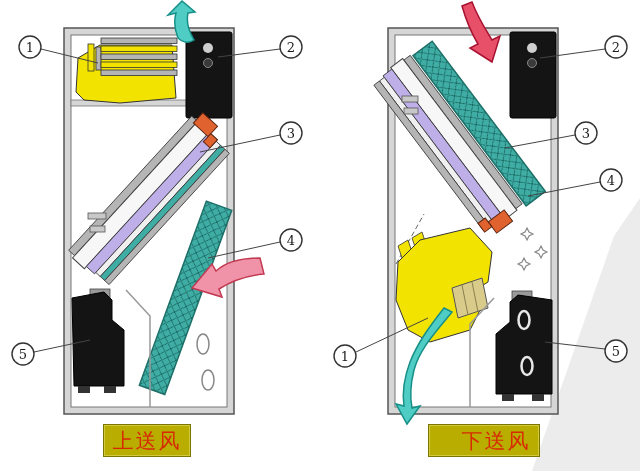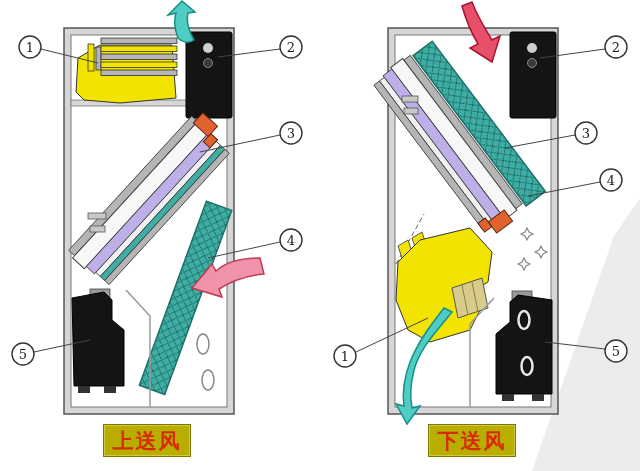--- a/index.html
+++ b/index.html
@@ -10,28 +10,28 @@
   }
   .stage{position:absolute;left:0;top:0;width:640px;height:471px;}
   svg{display:block;}
   .co-num{
     font-family:"DejaVu Serif","Liberation Serif",serif;
     font-size:13px;fill:#1a1a1a;text-anchor:middle;
   }
   .duct-label{
     position:absolute;width:86px;height:31px;
     display:flex;align-items:center;justify-content:center;
-    font-size:21px;font-weight:bold;letter-spacing:2px;
+    font-size:21px;font-weight:normal;letter-spacing:2px;
     background:var(--label_bg);color:var(--label_text);
     border:1px solid #7c7600;
     box-shadow:inset 0 0 0 1px rgba(255,255,180,.35);
     font-family:"DejaVu Sans",sans-serif;
   }
   #label-left{left:103px;top:424px;}
-  #label-right{left:428px;top:424px;}
+  #label-right{left:428px;top:424px;padding-left:24px;}
 </style>
 </head>
 <body>
 
 <div class="stage">
 <svg width="640" height="471" viewBox="0 0 640 471">
   <defs>
     <pattern id="hatch" width="9" height="9" patternUnits="userSpaceOnUse">
       <rect width="9" height="9" style="fill:var(--teal)"></rect>
       <path d="M0,9 L9,0 M0,0 L9,9" stroke="#1b6b64" stroke-width="1"></path>

